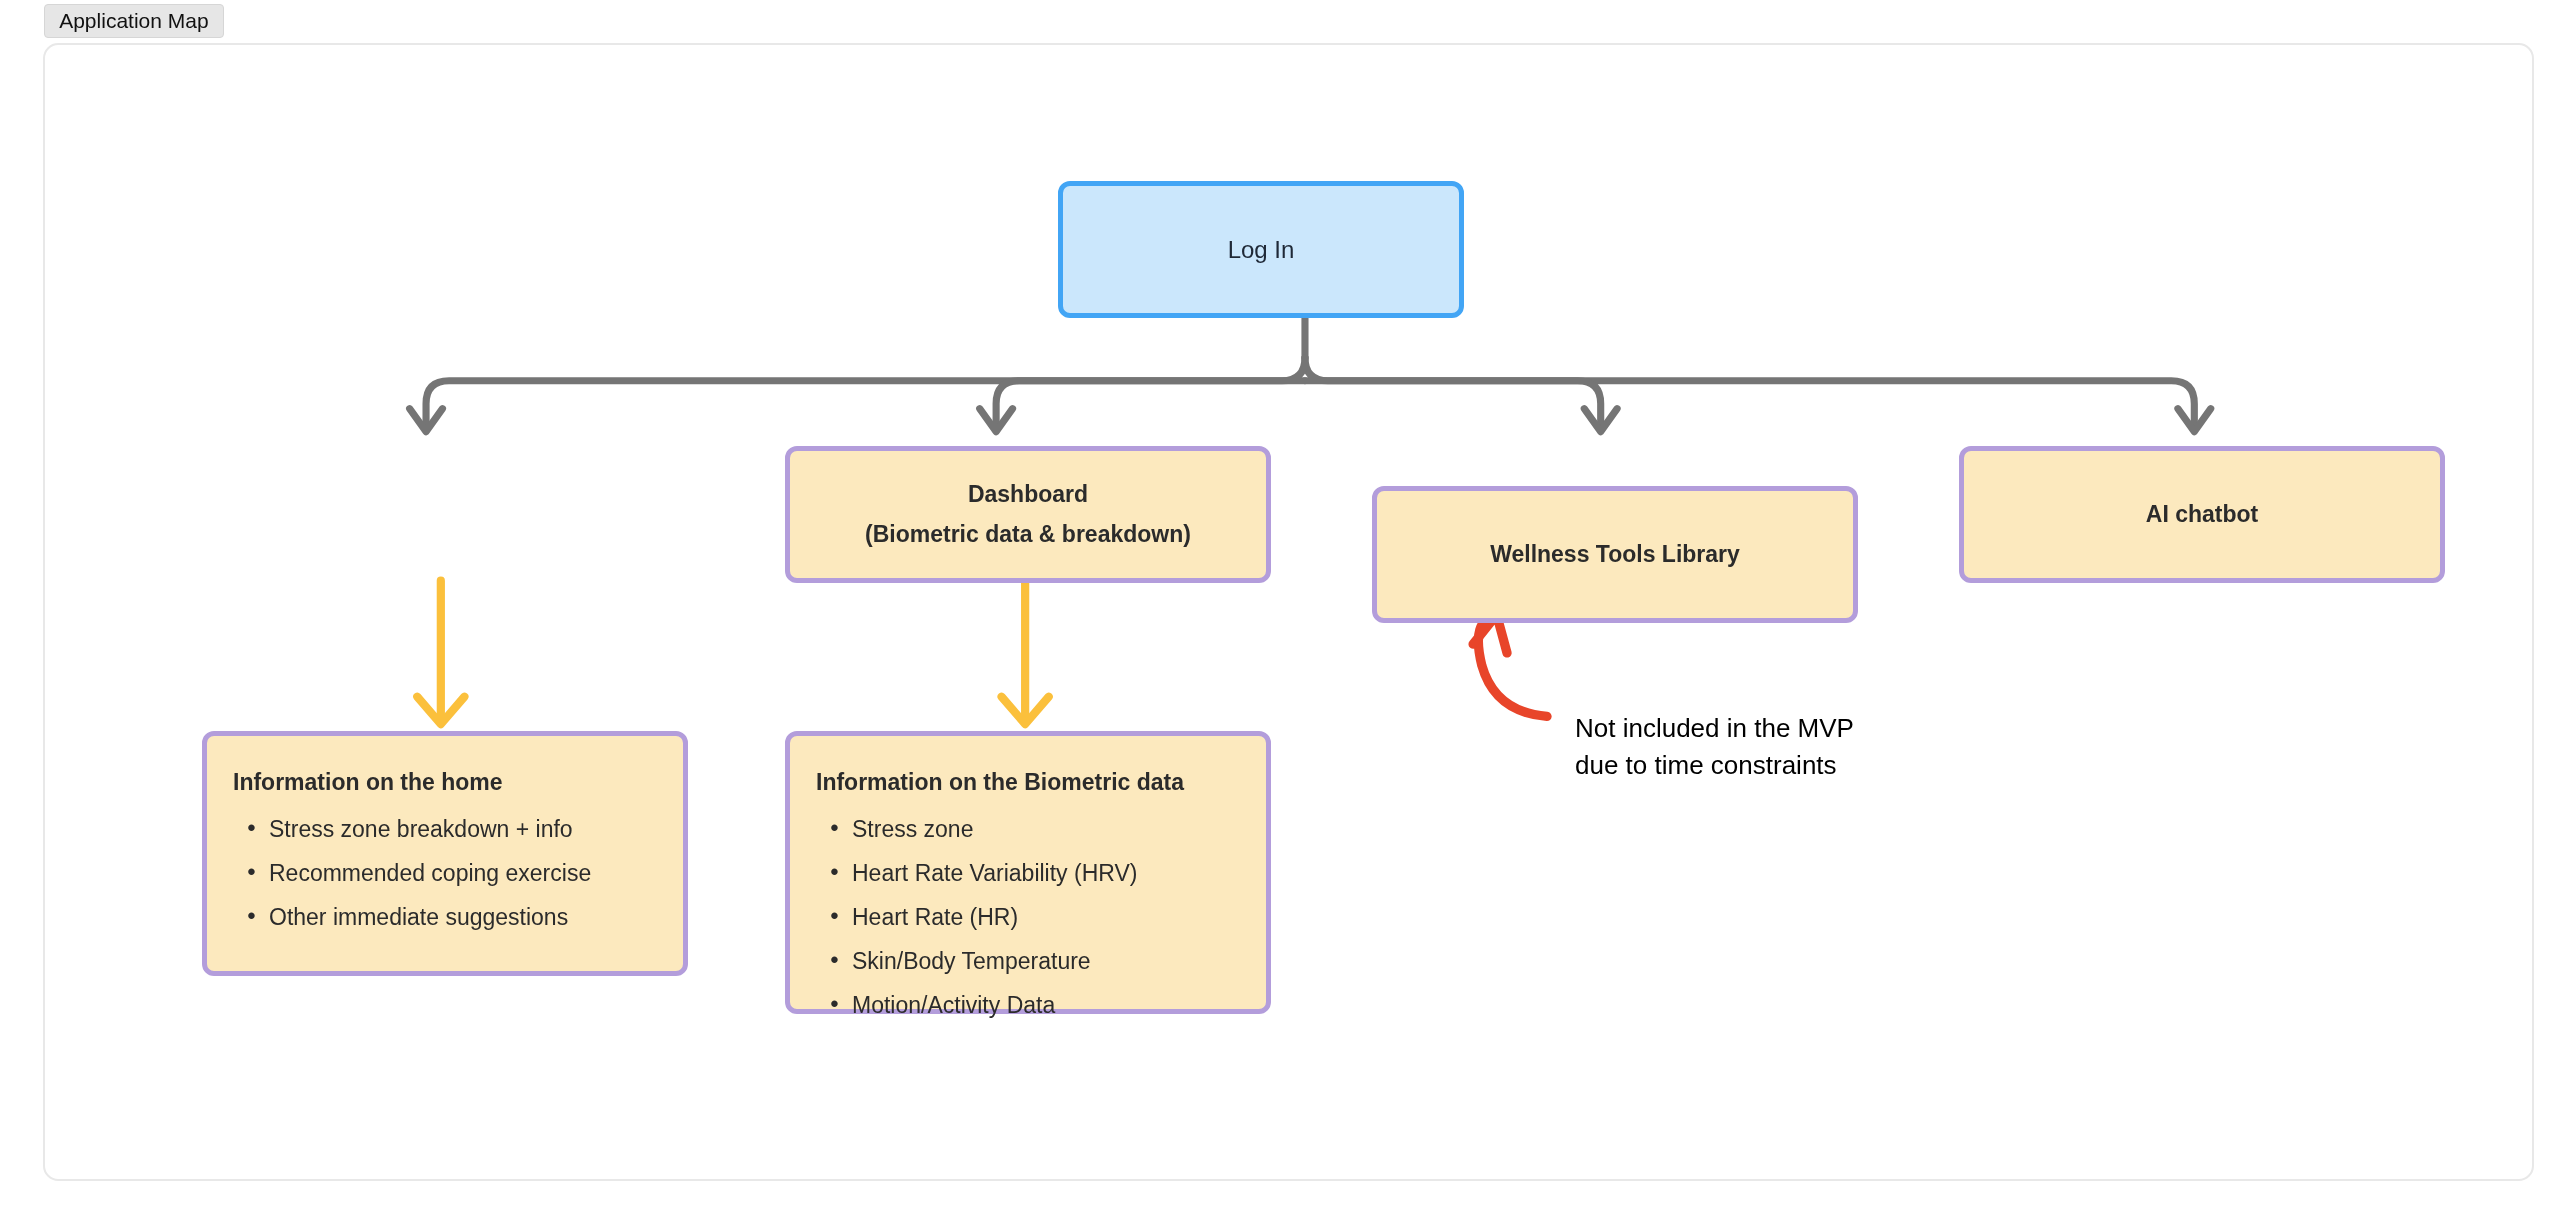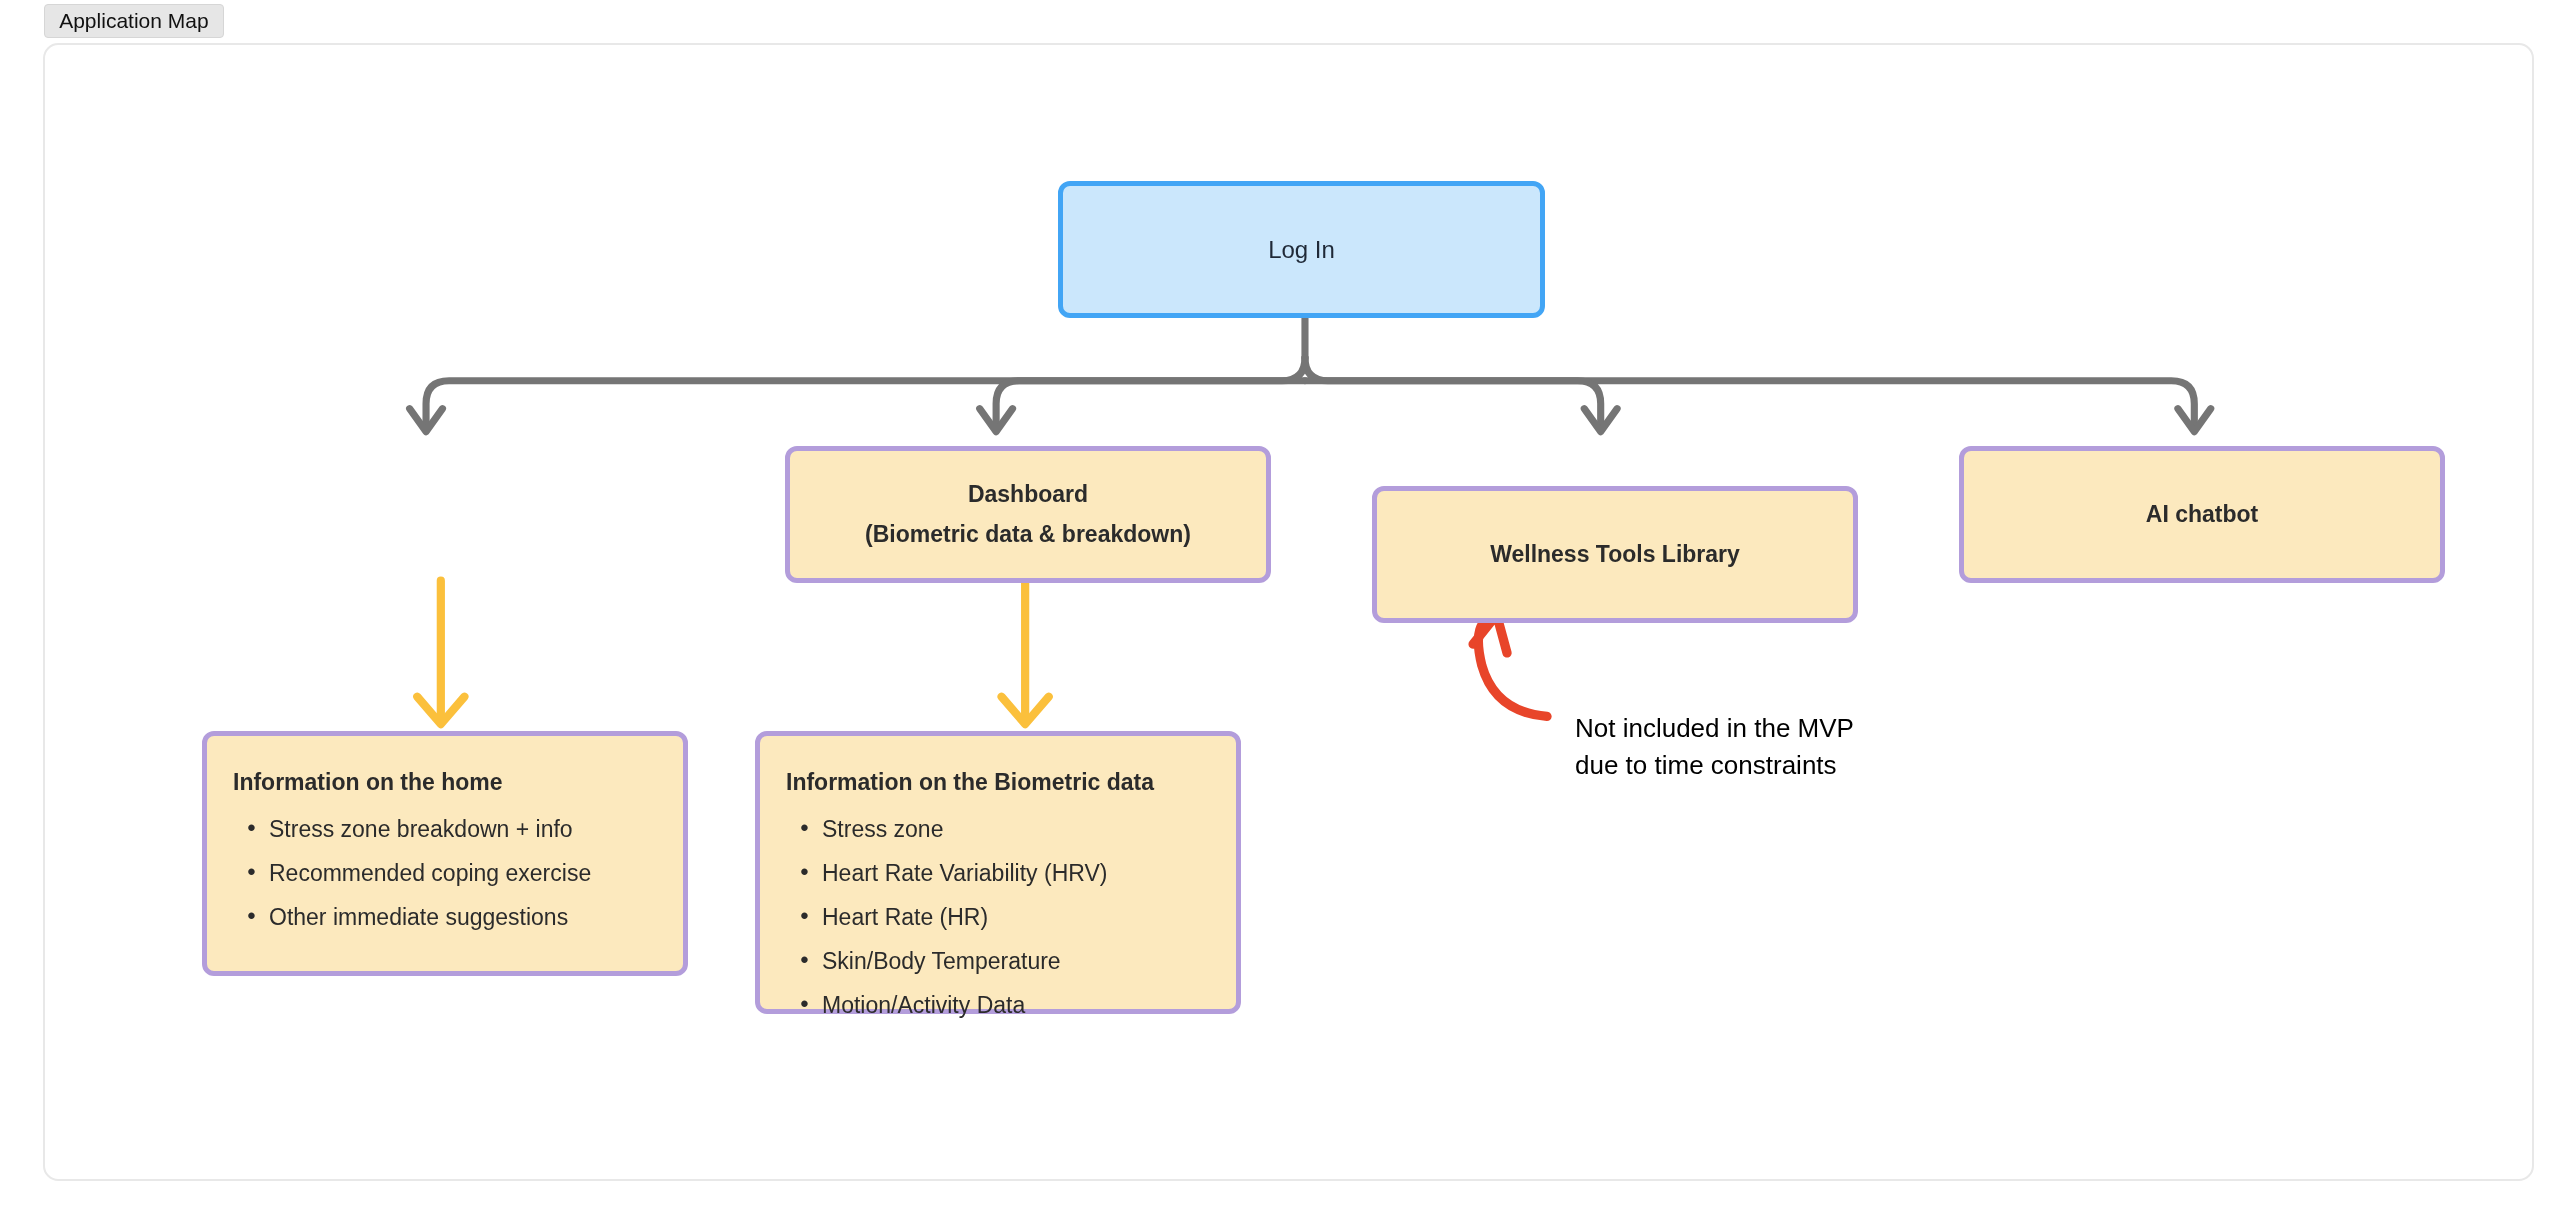--- a/index.html
+++ b/index.html
@@ -148,21 +148,21 @@
       <path d="M 1872 1060 L 1872 1318"></path>
       <path d="M 1829 1272 L 1872 1322 L 1915 1272"></path>
     </g>
 
     <g fill="none" stroke="#e8452a" stroke-width="17" stroke-linecap="round" stroke-linejoin="round">
       <path d="M 2825 1308 Q 2730 1300 2706 1215 Q 2685 1130 2733 1125"></path>
       <path d="M 2690 1176 L 2733 1122 L 2752 1192"></path>
     </g>
   </svg>
 
-  <div class="node node-login" style="left:1058px; top:181px; width:487px; height:137px;">
+  <div class="node node-login" style="left:1058px; top:181px; width:406px; height:137px;">
     <span>Log In</span>
   </div>
 
 
   <div class="node node-page" style="left:785px; top:446px; width:486px; height:137px;">
     <span>Dashboard</span>
     <span class="l2">(Biometric data &amp; breakdown)</span>
   </div>
 
   <div class="node node-page" style="left:1372px; top:446px; width:486px; height:137px;margin-top:40px;">
@@ -175,21 +175,21 @@
 
   <div class="detail" style="left:202px; top:731px; width:486px; height:245px;">
     <div class="detail-title">Information on the home</div>
     <ul>
       <li>Stress zone breakdown + info</li>
       <li>Recommended coping exercise</li>
       <li>Other immediate suggestions</li>
     </ul>
   </div>
 
-  <div class="detail" style="left:755px; top:731px; width:486px; height:283px;">
+  <div class="detail" style="left:785px; top:731px; width:486px; height:283px;">
     <div class="detail-title">Information on the Biometric data</div>
     <ul>
       <li>Stress zone</li>
       <li>Heart Rate Variability (HRV)</li>
       <li>Heart Rate (HR)</li>
       <li>Skin/Body Temperature</li>
       <li>Motion/Activity Data</li>
     </ul>
   </div>
 

